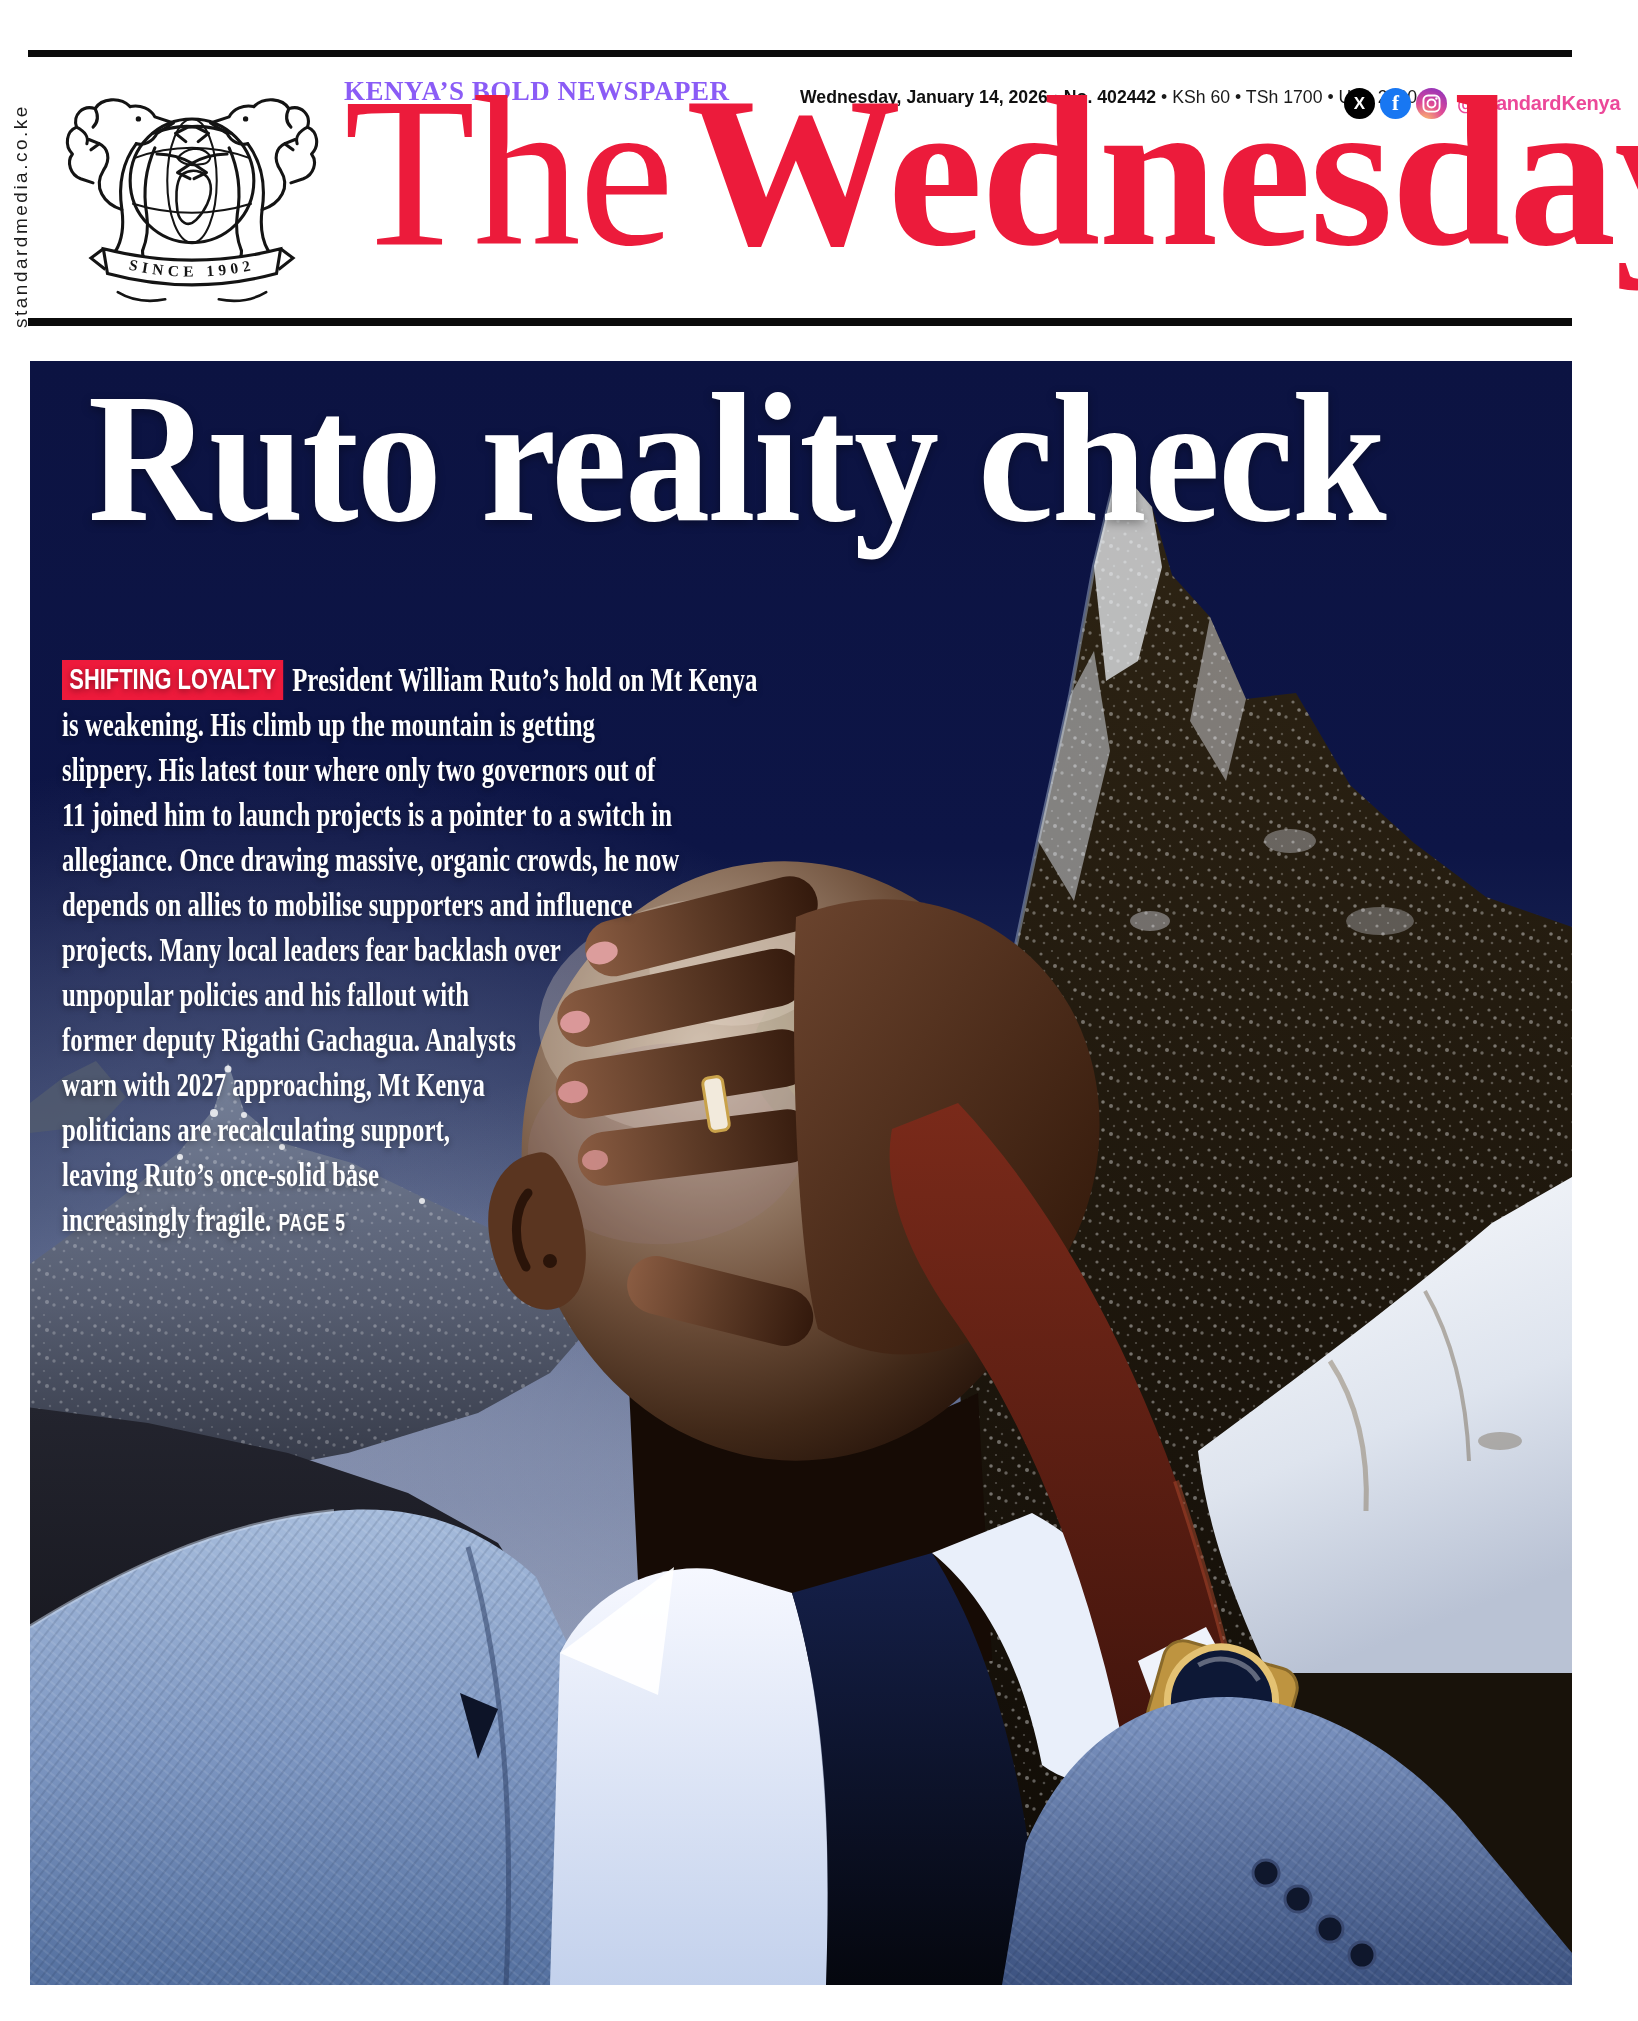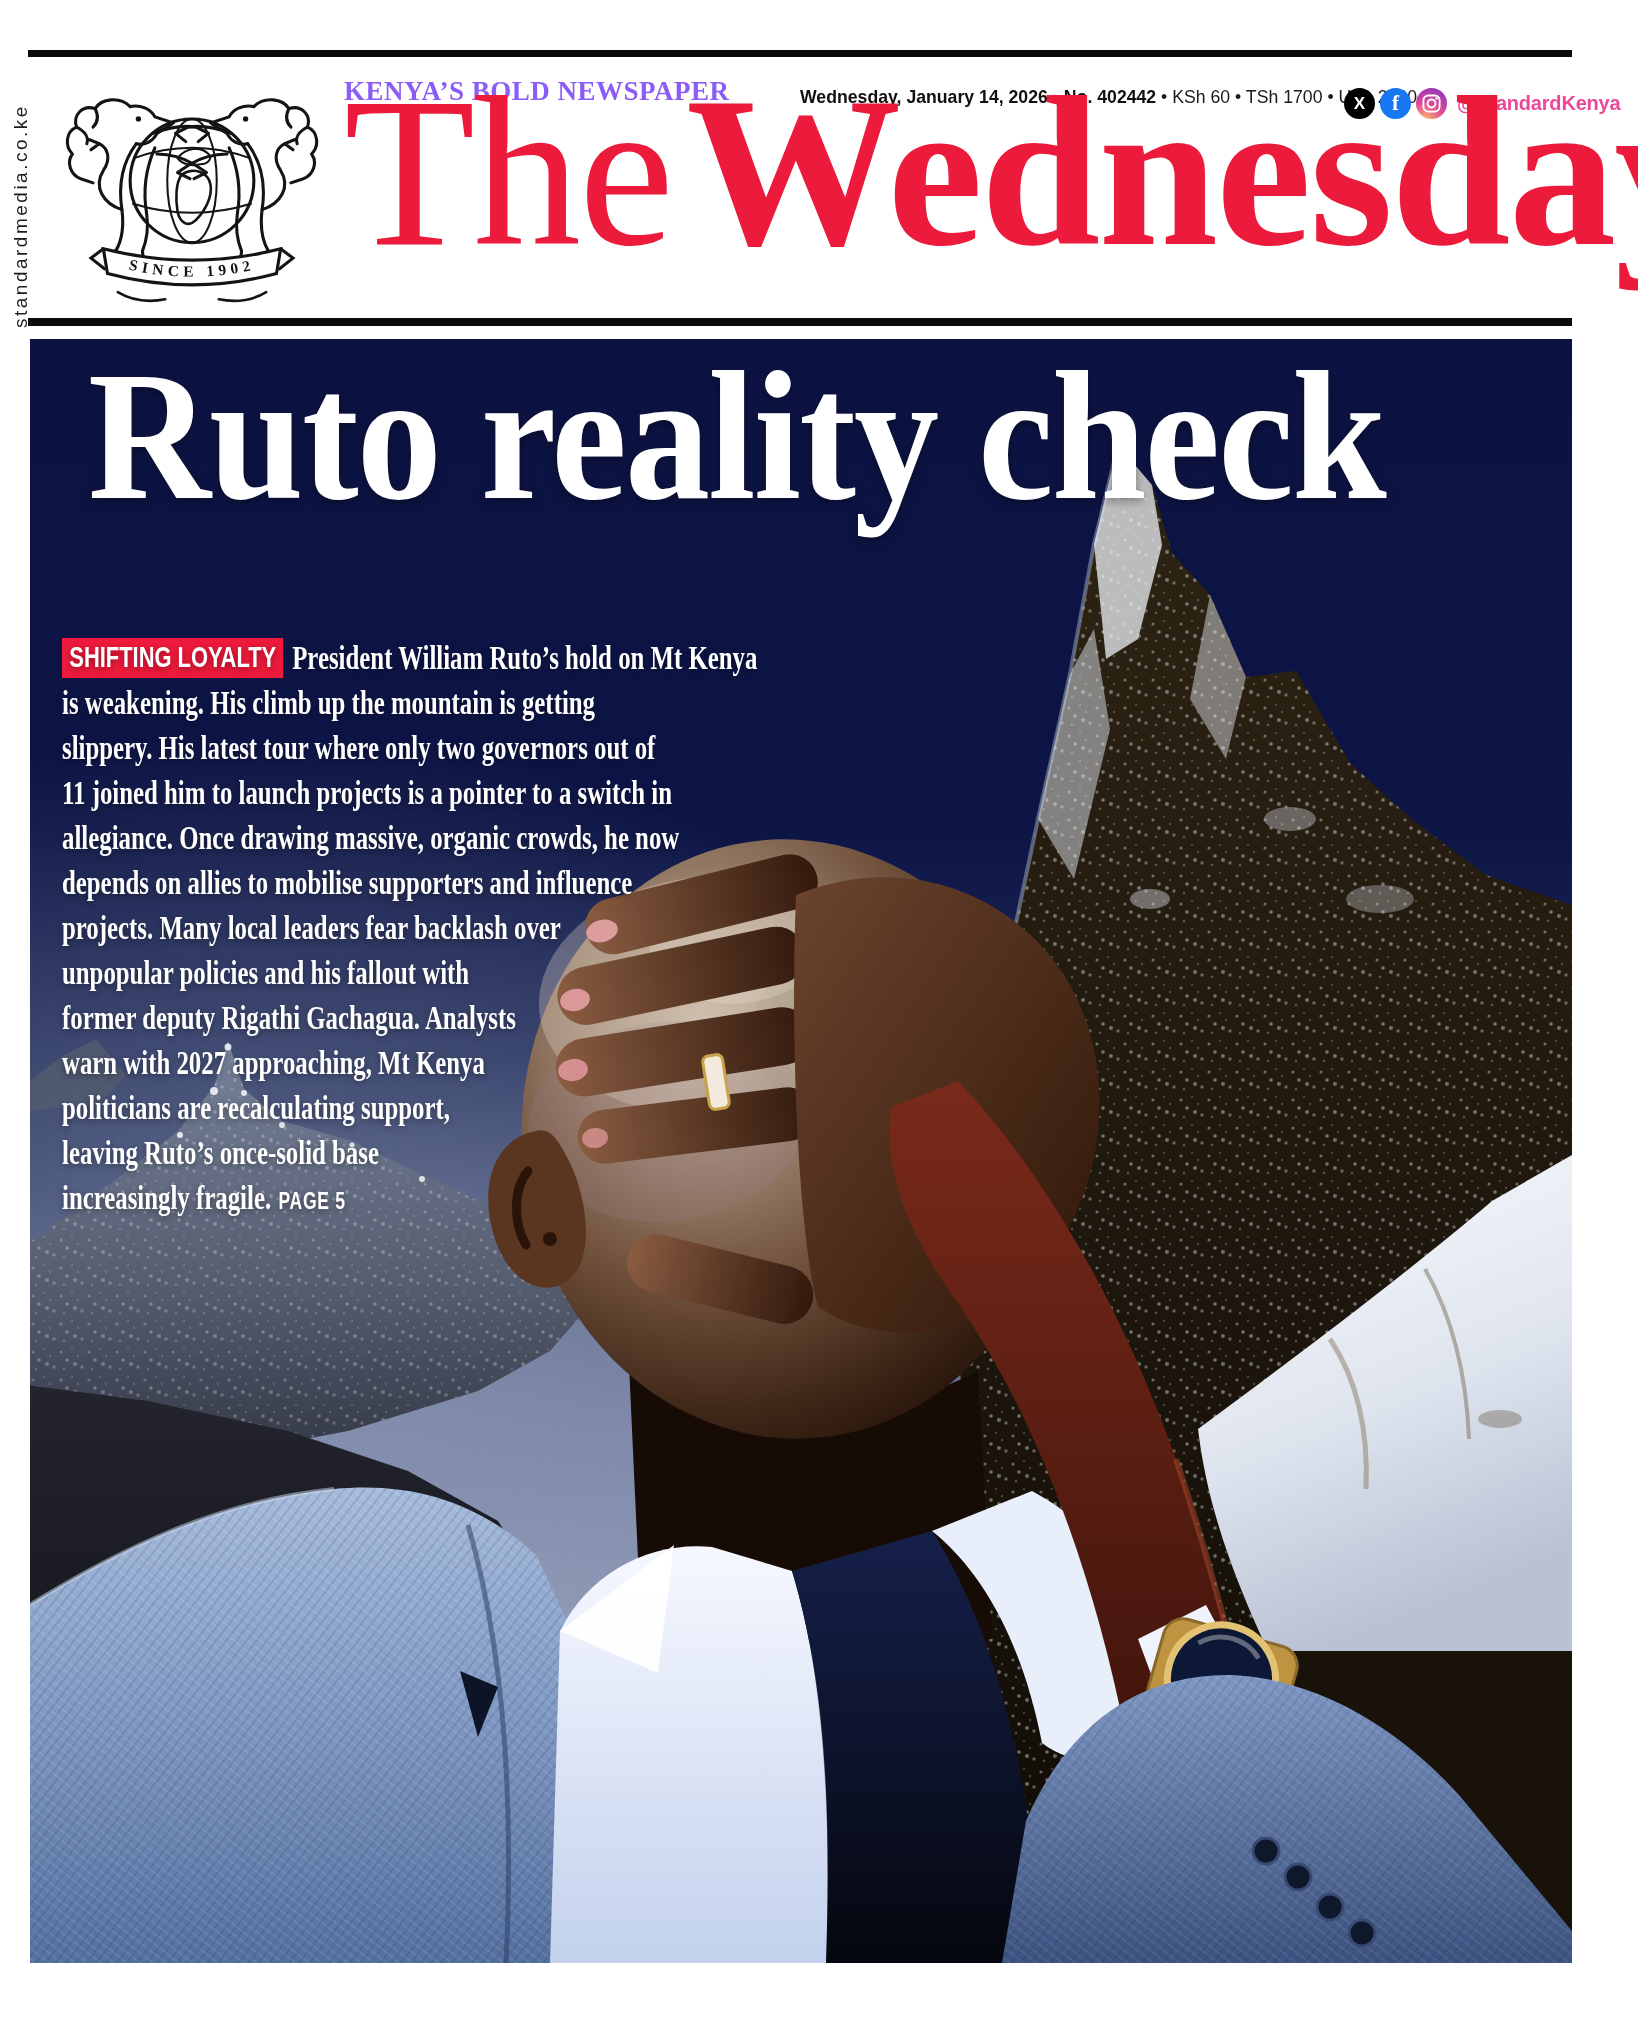--- a/index.html
+++ b/index.html
@@ -29,21 +29,21 @@
   .sicon-x{background:#000;color:#fff;font:700 17px "Liberation Sans",sans-serif;}
   .sicon-fb{background:#1877F2;color:#fff;font:700 21px "Liberation Serif",serif;}
   .sicon-ig{background:radial-gradient(circle at 28% 110%, #fdc468 0%, #df4996 48%, #9b36b7 85%);}
   .handle{font:700 20px "Liberation Sans",sans-serif;color:#ec4899;margin-left:5px;letter-spacing:-.2px;}
 
   .masthead{position:absolute;left:344px;top:64px;font-size:215px;line-height:215px;
      letter-spacing:-2px;color:#EC1B3B;white-space:nowrap;}
   .mh-the{font-weight:400;}
   .mh-standard{font-weight:700;margin-left:14px;}
 
-  .cover{position:absolute;left:30px;top:339px;width:1542px;height:1624px;background:#737373;overflow:hidden;}
+  .cover{position:absolute;left:30px;top:361px;width:1542px;height:1624px;background:#737373;overflow:hidden;}
   .scene{position:absolute;left:0;top:0;width:1542px;height:1624px;display:block;}
 
   .headline{position:absolute;left:58px;top:-10px;margin:0;color:#ffffff;
      font:700 185px "Liberation Serif",serif;letter-spacing:-2px;white-space:nowrap;
      transform:scaleX(.92);transform-origin:left top;text-shadow:0 3px 10px rgba(0,0,0,.35);}
 
   .lede{position:absolute;left:32px;top:296px;width:1010px;margin:0;color:#ffffff;
      font:700 34px "Liberation Serif",serif;line-height:45px;
      transform:scaleX(.73);transform-origin:left top;text-shadow:0 2px 8px rgba(0,0,0,.4);}
   .kicker{display:inline-block;background:#ED1A3B;color:#fff;

